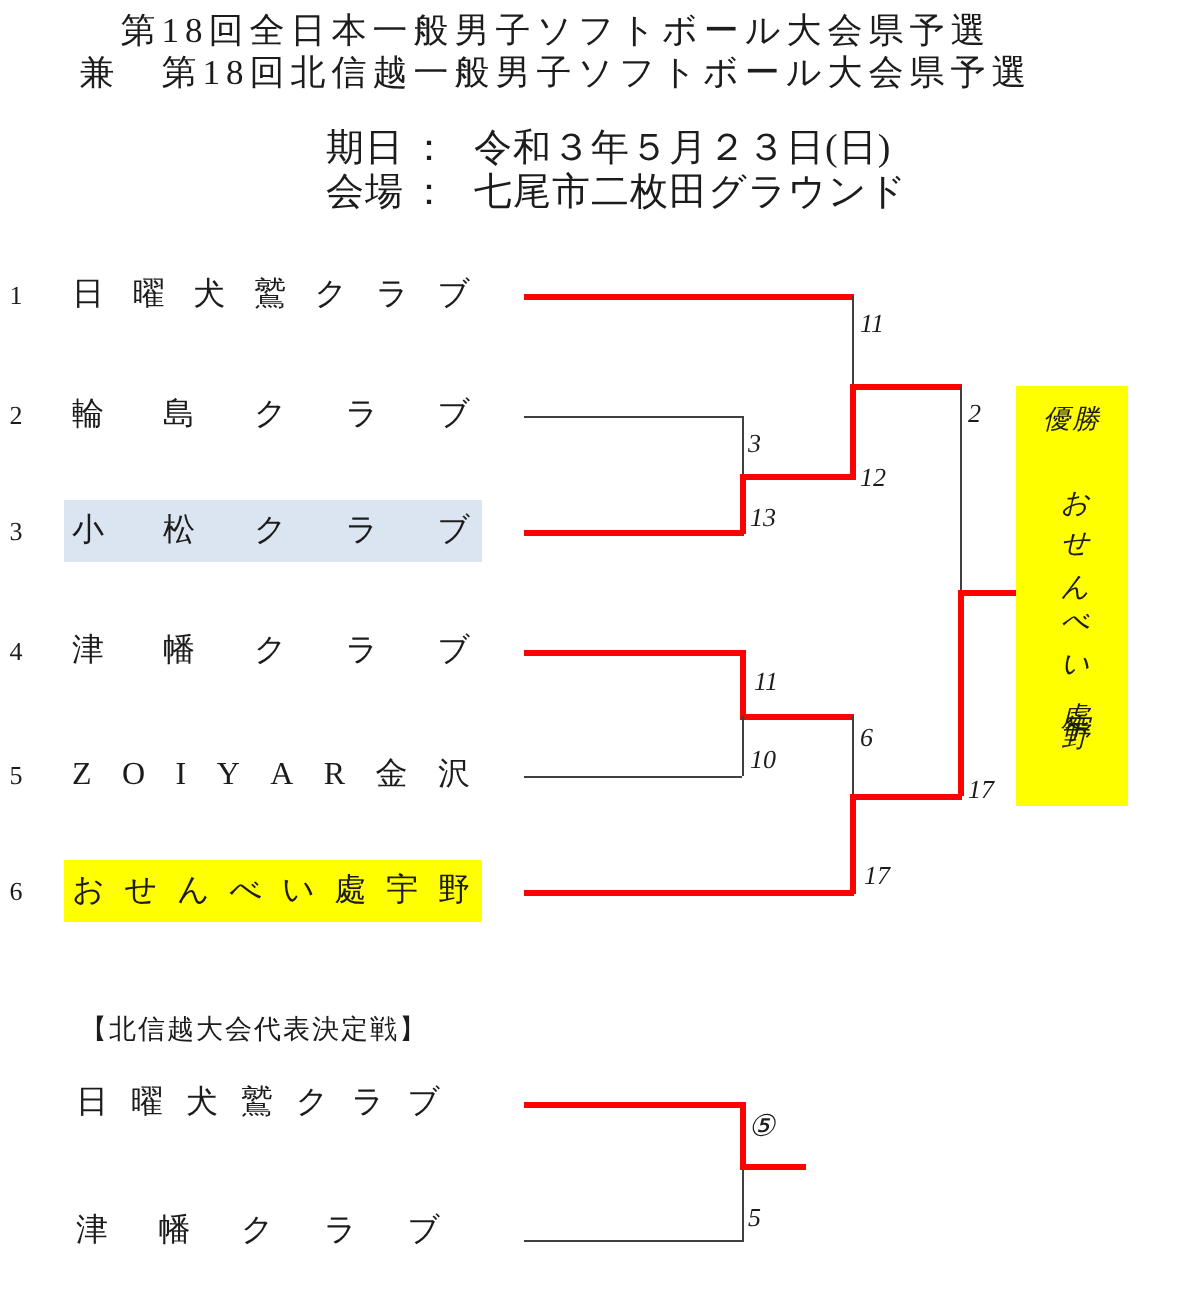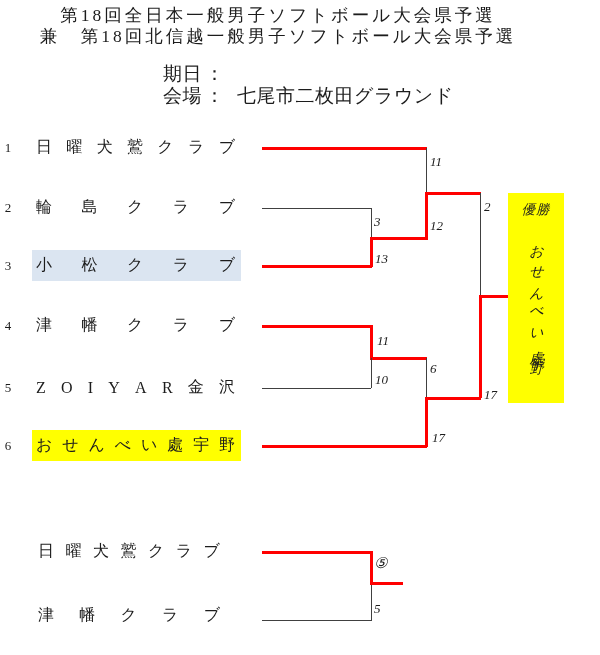--- a/index.html
+++ b/index.html
@@ -41,20 +41,21 @@
 </head>
 <body>
 
 <div class="sheet">
 
   <div class="title" style="top:3px">第18回全日本一般男子ソフトボール大会県予選</div>
   <div class="title" style="top:24px">兼　第18回北信越一般男子ソフトボール大会県予選</div>
 
   <div class="meta" style="left:163px;top:61px">期日</div>
   <div class="meta" style="left:205px;top:61px">：</div>
+  <div class="meta" style="left:237px;top:61px">令和３年５月２３日(日)</div>
   <div class="meta" style="left:163px;top:83px">会場</div>
   <div class="meta" style="left:205px;top:83px">：</div>
   <div class="meta" style="left:237px;top:83px">七尾市二枚田グラウンド</div>
 
   <div class="seed" style="top:138px">1</div>
   <div class="seed" style="top:198px">2</div>
   <div class="seed" style="top:256px">3</div>
   <div class="seed" style="top:316px">4</div>
   <div class="seed" style="top:378px">5</div>
   <div class="seed" style="top:436px">6</div>
@@ -84,34 +85,35 @@
   <div class="vline" style="left:425px;top:192px;height:48px"></div>
   <div class="vline" style="left:370px;top:325px;height:34px"></div>
   <div class="vline thin" style="left:371px;top:358px;height:30px"></div>
   <div class="vline thin" style="left:426px;top:358px;height:40px"></div>
   <div class="vline" style="left:425px;top:397px;height:50px"></div>
   <div class="vline thin" style="left:480px;top:193px;height:103px"></div>
   <div class="vline" style="left:479px;top:295px;height:103px"></div>
 
   <div class="score" style="left:430px;top:154px">11</div>
   <div class="score" style="left:374px;top:214px">3</div>
-  <div class="score" style="left:430px;top:218px">12</div>
+  <div class="score" style="left:430px;top:231px">12</div>
   <div class="score" style="left:375px;top:251px">13</div>
   <div class="score" style="left:484px;top:199px">2</div>
   <div class="score" style="left:377px;top:333px">11</div>
   <div class="score" style="left:375px;top:372px">10</div>
   <div class="score" style="left:430px;top:361px">6</div>
   <div class="score" style="left:484px;top:387px">17</div>
   <div class="score" style="left:432px;top:430px">17</div>
 
   <div class="champ">
     <div class="champ-label">優勝</div>
     <div class="champ-name">おせんべい處宇野</div>
   </div>
 
+  <div class="playoff-heading">【北信越大会代表決定戦】</div>
 
   <div class="name pname justify-chars" style="top:536px"><span>日</span><span>曜</span><span>犬</span><span>鷲</span><span>ク</span><span>ラ</span><span>ブ</span></div>
   <div class="name pname justify-chars" style="top:600px"><span>津</span><span>幡</span><span>ク</span><span>ラ</span><span>ブ</span></div>
 
   <div class="hline" style="left:262px;top:551px;width:110px"></div>
   <div class="hline thin" style="left:262px;top:620px;width:109px"></div>
   <div class="vline" style="left:370px;top:551px;height:34px"></div>
   <div class="vline thin" style="left:371px;top:583px;height:38px"></div>
   <div class="hline" style="left:370px;top:582px;width:33px"></div>
 

